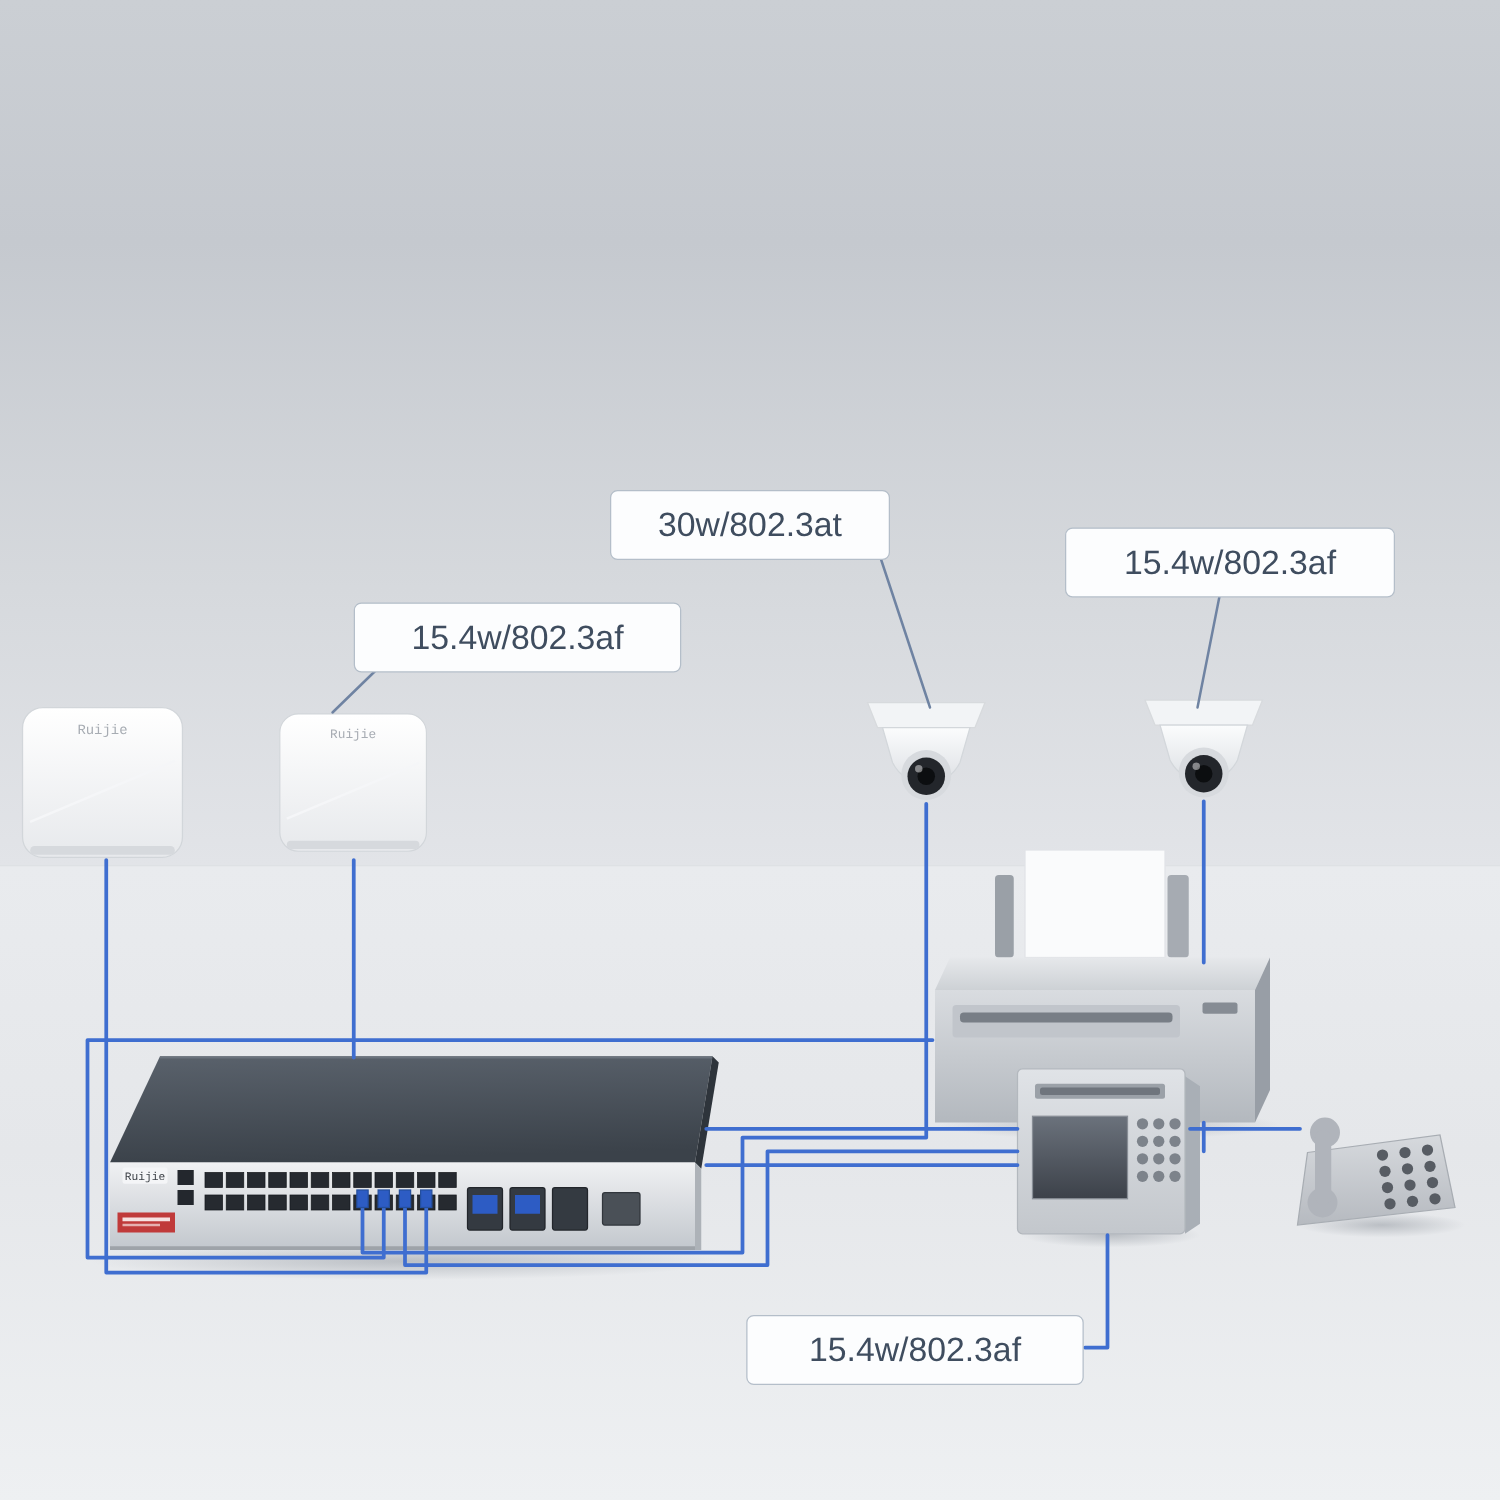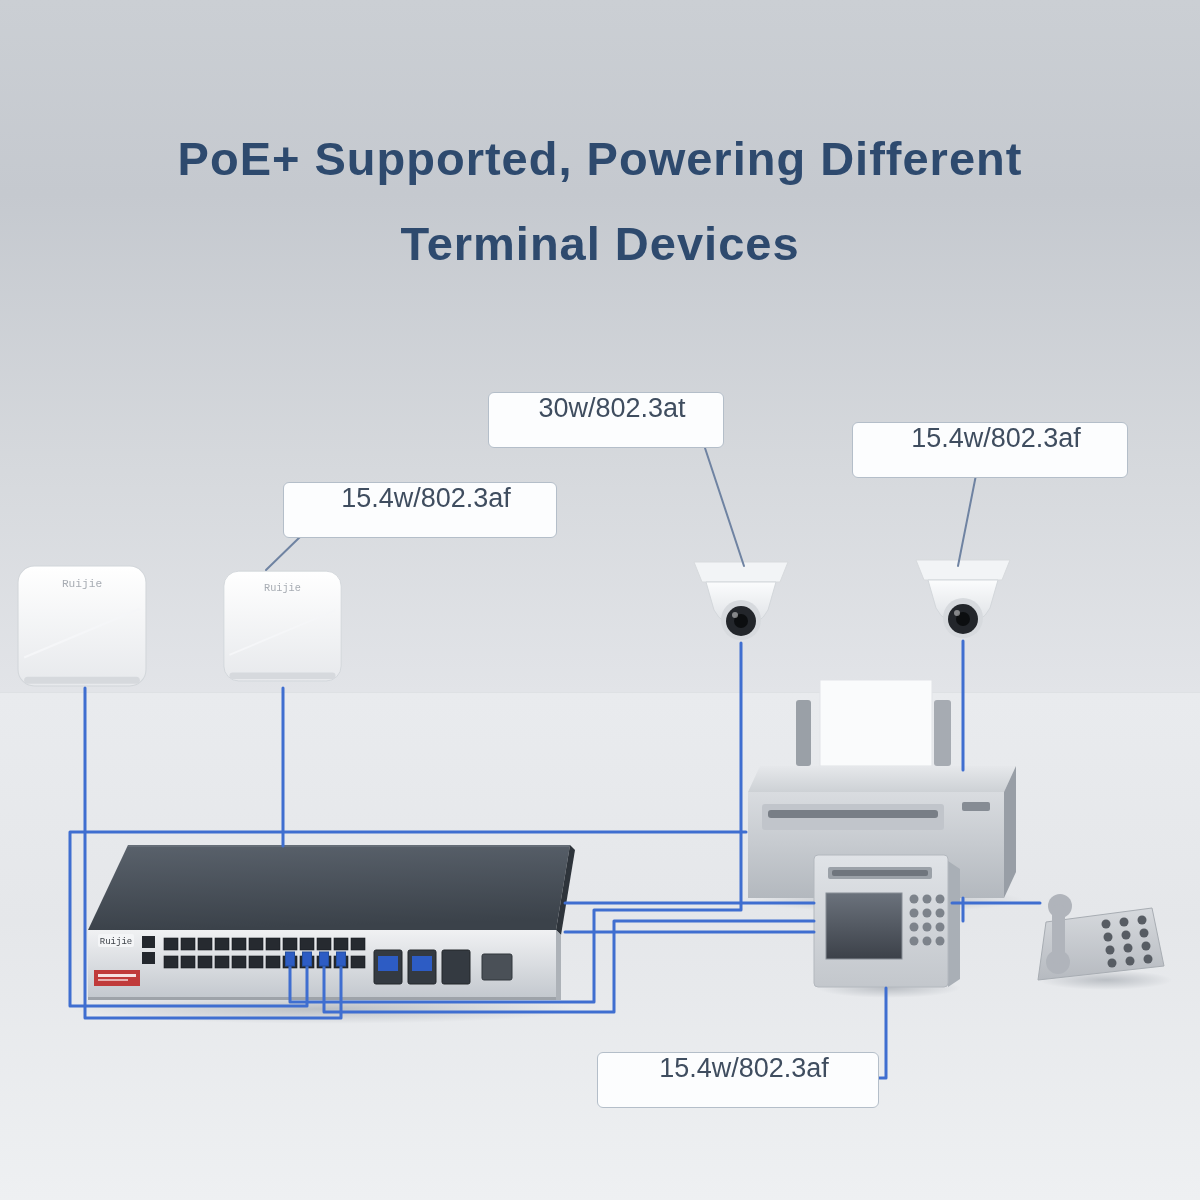--- a/index.html
+++ b/index.html
@@ -5,23 +5,23 @@
   html,body{margin:0;padding:0;}
   .stage{position:relative;width:1200px;height:1200px;overflow:hidden;
          font-family:"Liberation Sans",sans-serif;background:#d4d7db;}
   .wall{position:absolute;left:0;top:0;width:1200px;height:692px;
         background:linear-gradient(180deg,#cbcfd4 0%,#c5c9cf 28%,#d6d9dd 68%,#e2e4e8 100%);}
   .floor{position:absolute;left:0;top:692px;width:1200px;height:508px;
          background:linear-gradient(180deg,#e9ebee 0%,#e5e7ea 45%,#eef0f2 100%);
          border-top:1px solid rgba(90,98,108,0.10);}
   .title{position:absolute;left:0;top:116px;width:1200px;text-align:center;
          color:#2e4a6e;font-weight:bold;font-size:47px;line-height:85px;letter-spacing:1px;}
-  .callout{position:absolute;display:flex;align-items:flex-start;justify-content:center;
+  .callout{position:absolute;display:flex;align-items:center;justify-content:center;
            background:#fcfdfe;border:1.5px solid #b4bec9;border-radius:6px;
-           color:#3f4d5f;font-size:27px;z-index:6;padding-left:12px;}
+           color:#3f4d5f;font-size:27px;z-index:6;}
   .shadow{position:absolute;z-index:1;border-radius:50%;
           background:radial-gradient(ellipse at center,rgba(108,116,126,0.36) 0%,rgba(108,116,126,0) 70%);}
   .dev{position:absolute;z-index:2;font-family:Liberation Mono, monospace;}
   .cables{position:absolute;left:0;top:0;z-index:4;pointer-events:none;}
   .cable{fill:none;stroke:#3f6ed0;stroke-width:3;stroke-linejoin:round;stroke-linecap:round;}
   .conn{fill:none;stroke:#6f83a2;stroke-width:2;stroke-linecap:round;}
 </style>
 </head>
 <body>
 
@@ -64,24 +64,20 @@
           <stop offset="0" stop-color="#6b727c"></stop>
           <stop offset="1" stop-color="#3c4149"></stop>
         </linearGradient>
       <linearGradient id="gPhone" x1="0" y1="0" x2="0" y2="1">
           <stop offset="0" stop-color="#d6d9dd"></stop>
           <stop offset="1" stop-color="#b6bac0"></stop>
         </linearGradient>
     </defs>
   </svg>
 
-  <div class="title">
-    <div>PoE+ Supported, Powering Different</div>
-    <div>Terminal Devices</div>
-  </div>
 
   <div class="shadow" style="left:70px;top:994px;width:510px;height:30px;"></div>
   <div class="shadow" style="left:750px;top:888px;width:275px;height:24px;"></div>
   <div class="shadow" style="left:816px;top:978px;width:145px;height:20px;"></div>
   <div class="shadow" style="left:1038px;top:970px;width:135px;height:20px;"></div>
 
   <div class="dev" style="left:16px;top:564px;width:132px;height:126px;">
     <svg width="132" height="126" viewBox="0 0 130 124">
       <rect x="2" y="2" width="126" height="118" rx="16" fill="url(#gAP)" stroke="#d2d6da"></rect>
       <path d="M8 92 L122 44" stroke="#f5f6f8" stroke-width="2" fill="none"></path>

